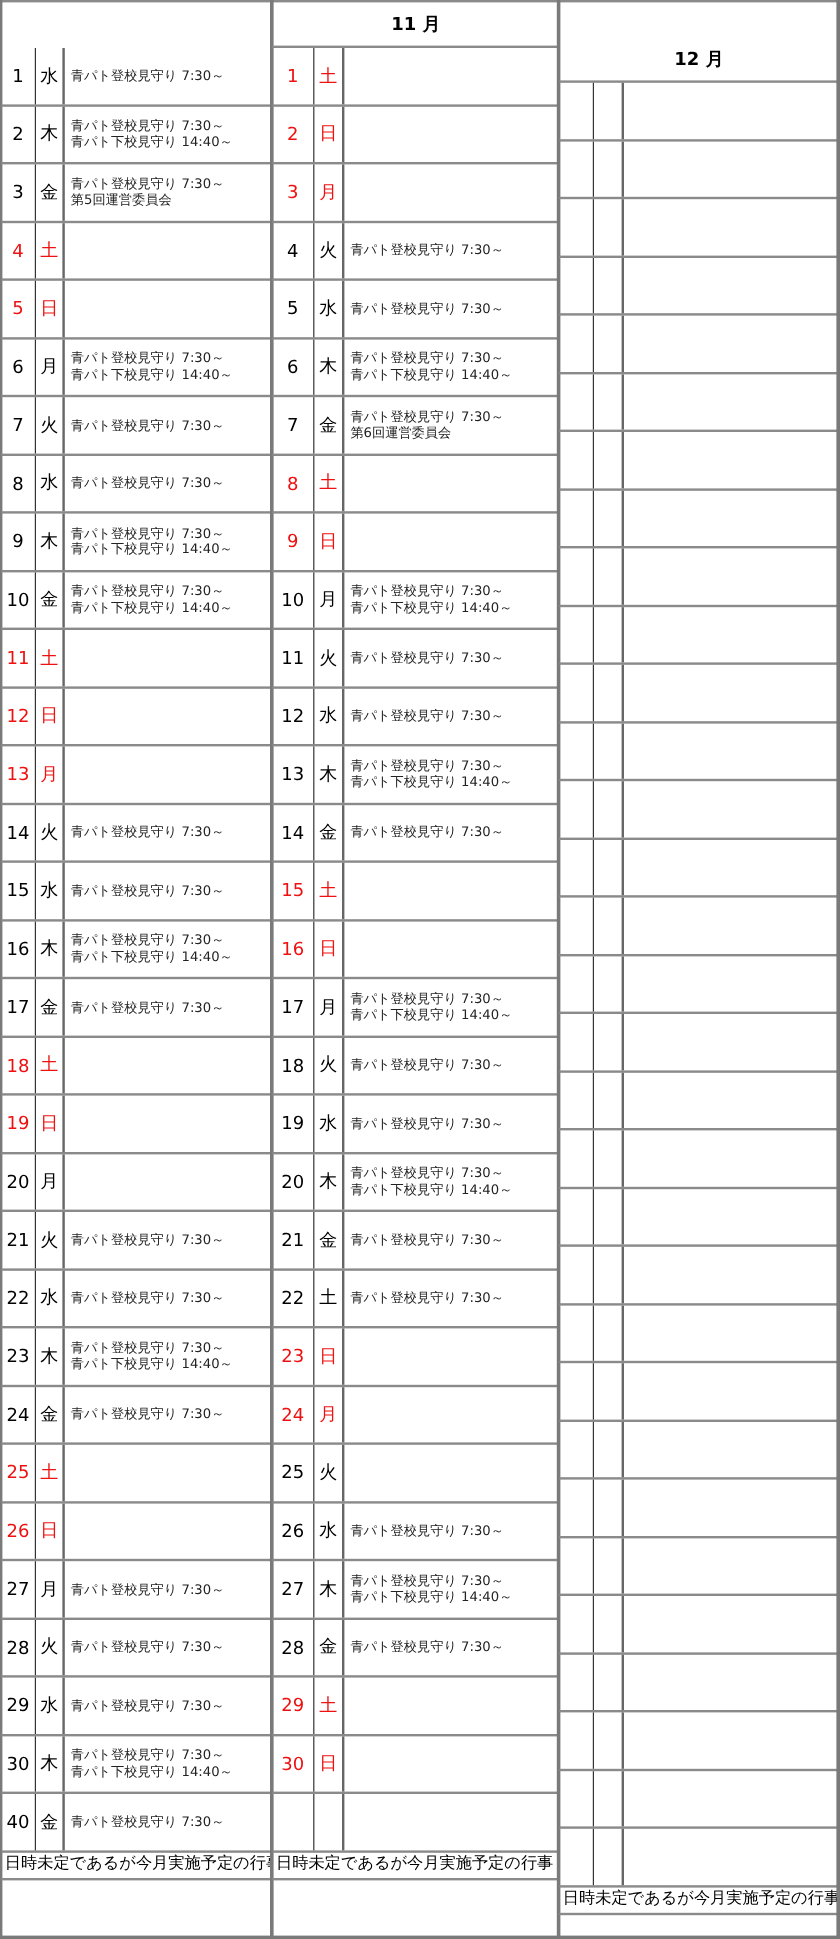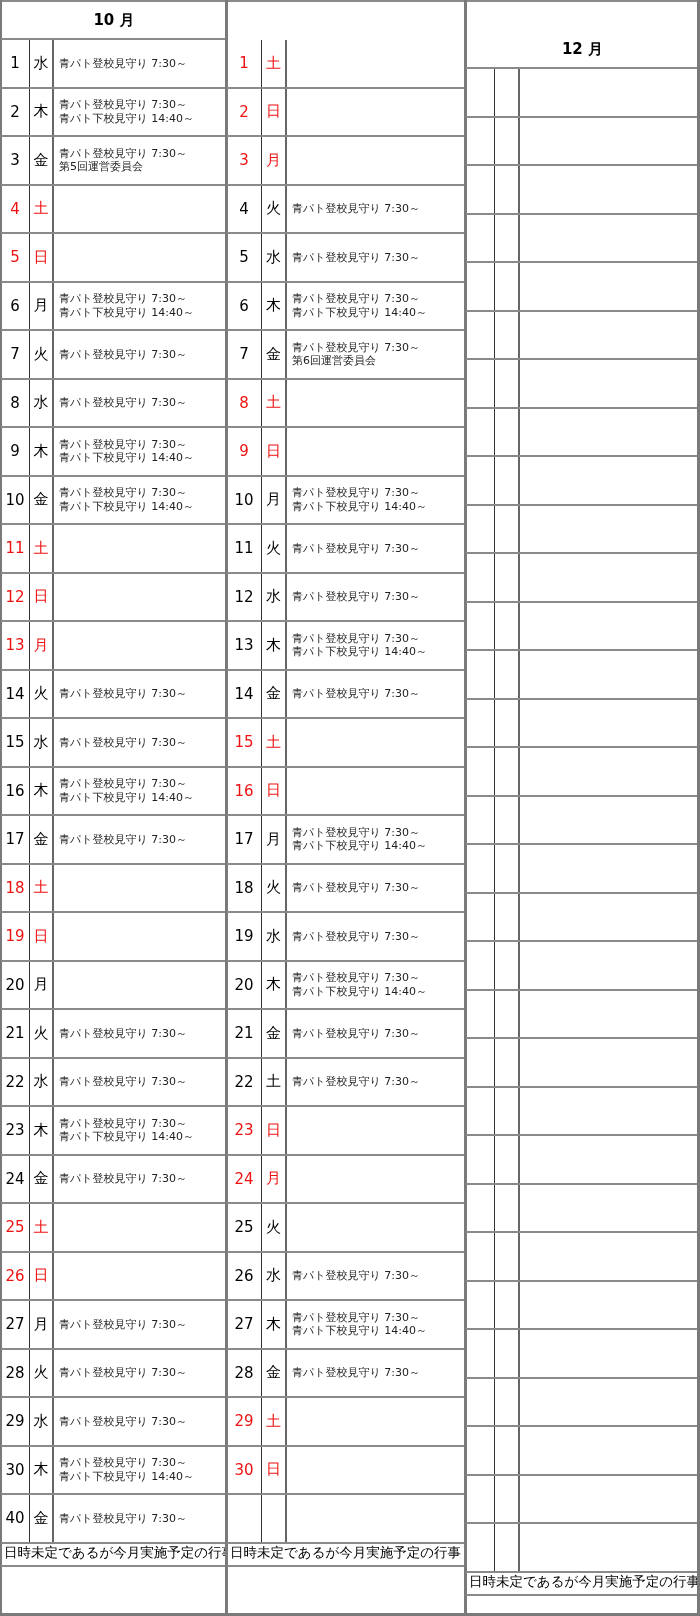--- a/index.html
+++ b/index.html
@@ -37,21 +37,20 @@
     .blank-row { position: absolute; left: 0; top: 1567px; width: 100%; height: 46px; }
   </style>
 </head>
 <body>
 
 <div class="page">
   <div class="border-top"></div>
   <div class="border-left"></div>
 
   <div class="month-col m0">
-    <div class="header">10 月</div>
     <div class="rows">
         <div class="row">
           <div class="cell-day">1</div>
           <div class="cell-wd">水</div>
           <div class="cell-ev">
             <div>青パト登校見守り 7:30～</div>
           </div>
         </div>
         <div class="row">
           <div class="cell-day">2</div>
@@ -252,20 +251,21 @@
           </div>
         </div>
       </div>
     <div class="label-row">日時未定であるが今月実施予定の行事</div>
     <div class="blank-row"></div>
   </div>
 
   <div class="sep" style="left:225px"></div>
 
   <div class="month-col m1">
+    <div class="header">11 月</div>
     <div class="rows">
         <div class="row">
           <div class="cell-day red">1</div>
           <div class="cell-wd red">土</div>
           <div class="cell-ev"></div>
         </div>
         <div class="row">
           <div class="cell-day red">2</div>
           <div class="cell-wd red">日</div>
           <div class="cell-ev"></div>

